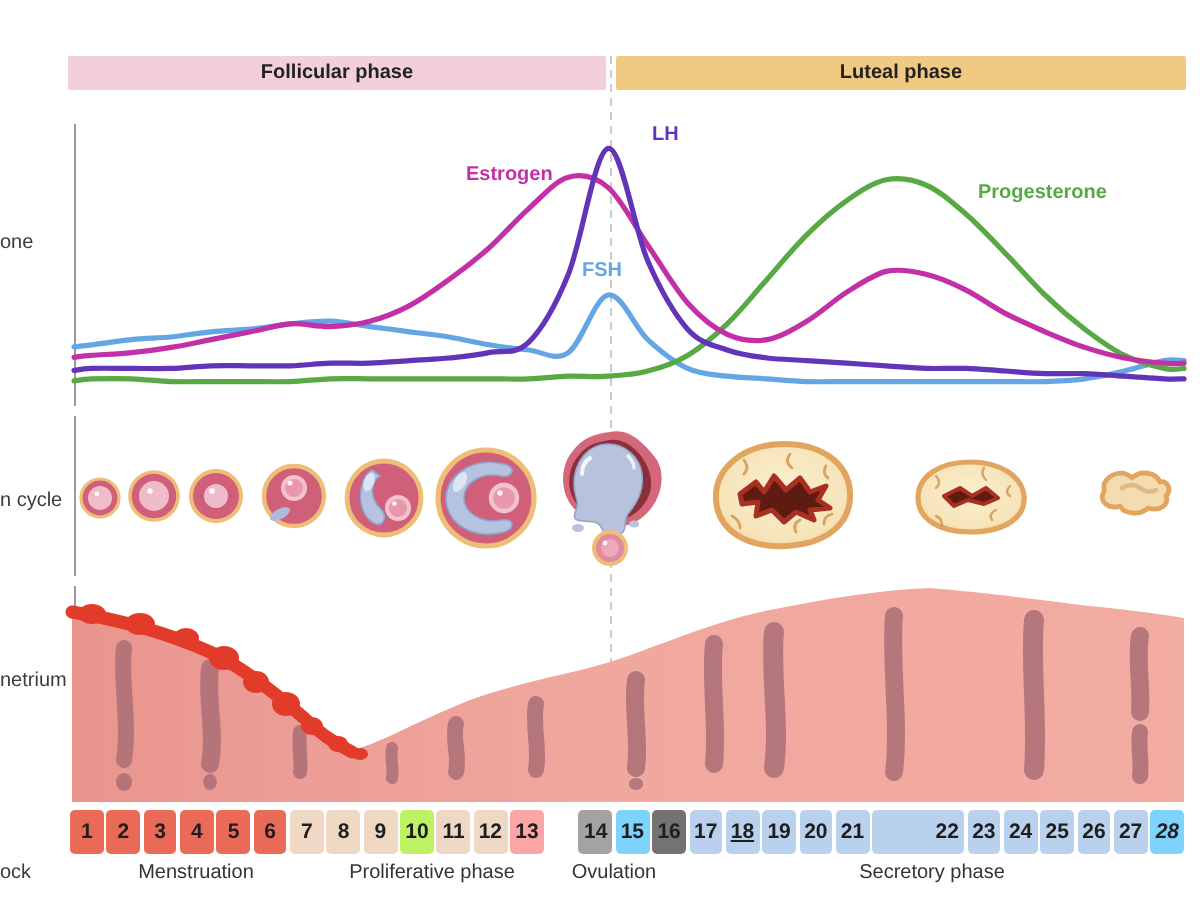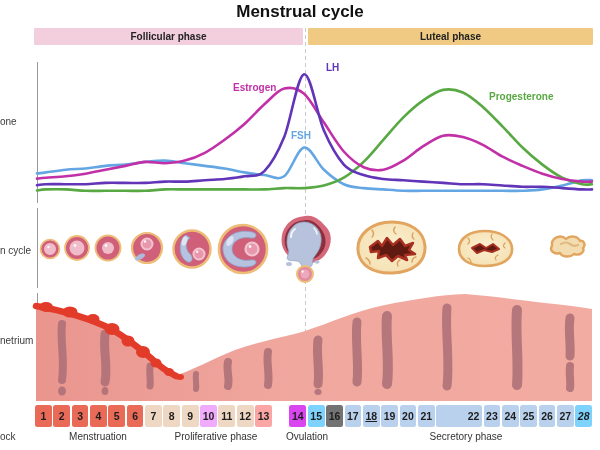--- a/index.html
+++ b/index.html
@@ -25,21 +25,20 @@
   #day-strip{left:35px;top:405px;width:557px;height:22px;display:flex;gap:1.6px;}
   .day-cell{flex:1;border-radius:2.5px;text-align:center;line-height:22px;
             font-size:10.5px;font-weight:bold;color:#1e1e1e;}
   .bottom-label{top:431px;font-size:10px;color:#333;transform:translateX(-50%);white-space:nowrap;}
 </style>
 </head>
 <body>
 
 <div id="scene">
 
-  <div class="abs" id="title">Menstrual cycle</div>
 
   <div class="abs phase-bar" id="bar-luteal">Luteal phase</div>
   <div class="abs phase-bar" id="bar-follicular">Follicular phase</div>
 
   <svg class="abs" id="canvas" width="600" height="450" viewBox="0 0 600 450">
     <defs>
       <linearGradient id="endoGrad" x1="0" y1="0" x2="1" y2="0">
         <stop offset="0" stop-color="#e9958e"></stop>
         <stop offset="0.45" stop-color="#f0a79e"></stop>
         <stop offset="1" stop-color="#f3aca1"></stop>
@@ -214,25 +213,25 @@
   <div class="abs" id="day-strip">
       <div class="day-cell" style="background: rgb(234, 106, 88);">1</div>
       <div class="day-cell" style="background: rgb(234, 106, 88);">2</div>
       <div class="day-cell" style="background: rgb(234, 106, 88);">3</div>
       <div class="day-cell" style="background: rgb(234, 106, 88);">4</div>
       <div class="day-cell" style="background: rgb(234, 106, 88);">5</div>
       <div class="day-cell" style="background: rgb(234, 106, 88);">6</div>
       <div class="day-cell" style="background: rgb(238, 216, 196);">7</div>
       <div class="day-cell" style="background: rgb(238, 216, 196);">8</div>
       <div class="day-cell" style="background: rgb(238, 216, 196);">9</div>
-      <div class="day-cell" style="background: #f0abfc;">10</div>
+      <div class="day-cell" style="background: #bef264;">10</div>
       <div class="day-cell" style="background: rgb(238, 216, 196);">11</div>
       <div class="day-cell" style="background: rgb(238, 216, 196);">12</div>
       <div class="day-cell" style="background: #fca5a5;">13</div>
-      <div class="day-cell" style="background: #d946ef; margin-left: 16px;">14</div>
+      <div class="day-cell" style="background: #a3a3a3; margin-left: 16px;">14</div>
       <div class="day-cell" style="background: #7dd3fc;">15</div>
       <div class="day-cell" style="background: #737373;">16</div>
       <div class="day-cell" style="background: rgb(185, 209, 237);">17</div>
       <div class="day-cell" style="background: rgb(185, 209, 237); text-decoration: underline;">18</div>
       <div class="day-cell" style="background: rgb(185, 209, 237);">19</div>
       <div class="day-cell" style="background: rgb(185, 209, 237);">20</div>
       <div class="day-cell" style="background: rgb(185, 209, 237);">21</div>
       <div class="day-cell" style="background: rgb(185, 209, 237); padding-left: 29px;">22</div>
       <div class="day-cell" style="background: rgb(185, 209, 237);">23</div>
       <div class="day-cell" style="background: rgb(185, 209, 237);">24</div>

